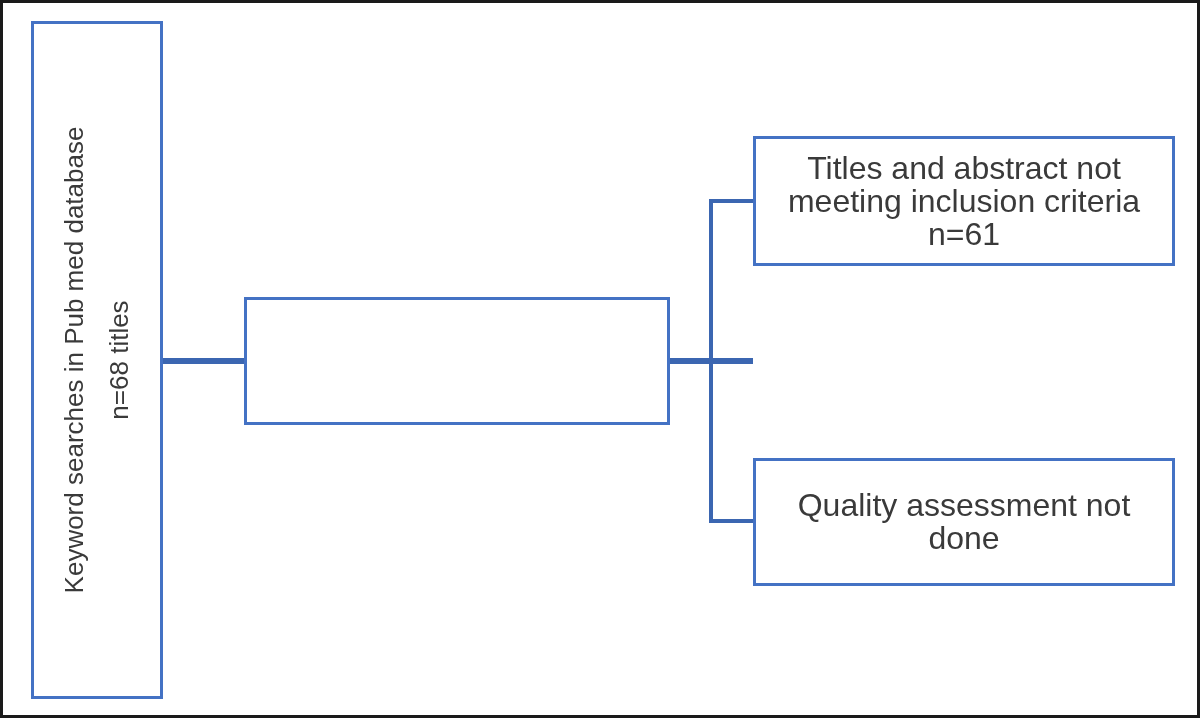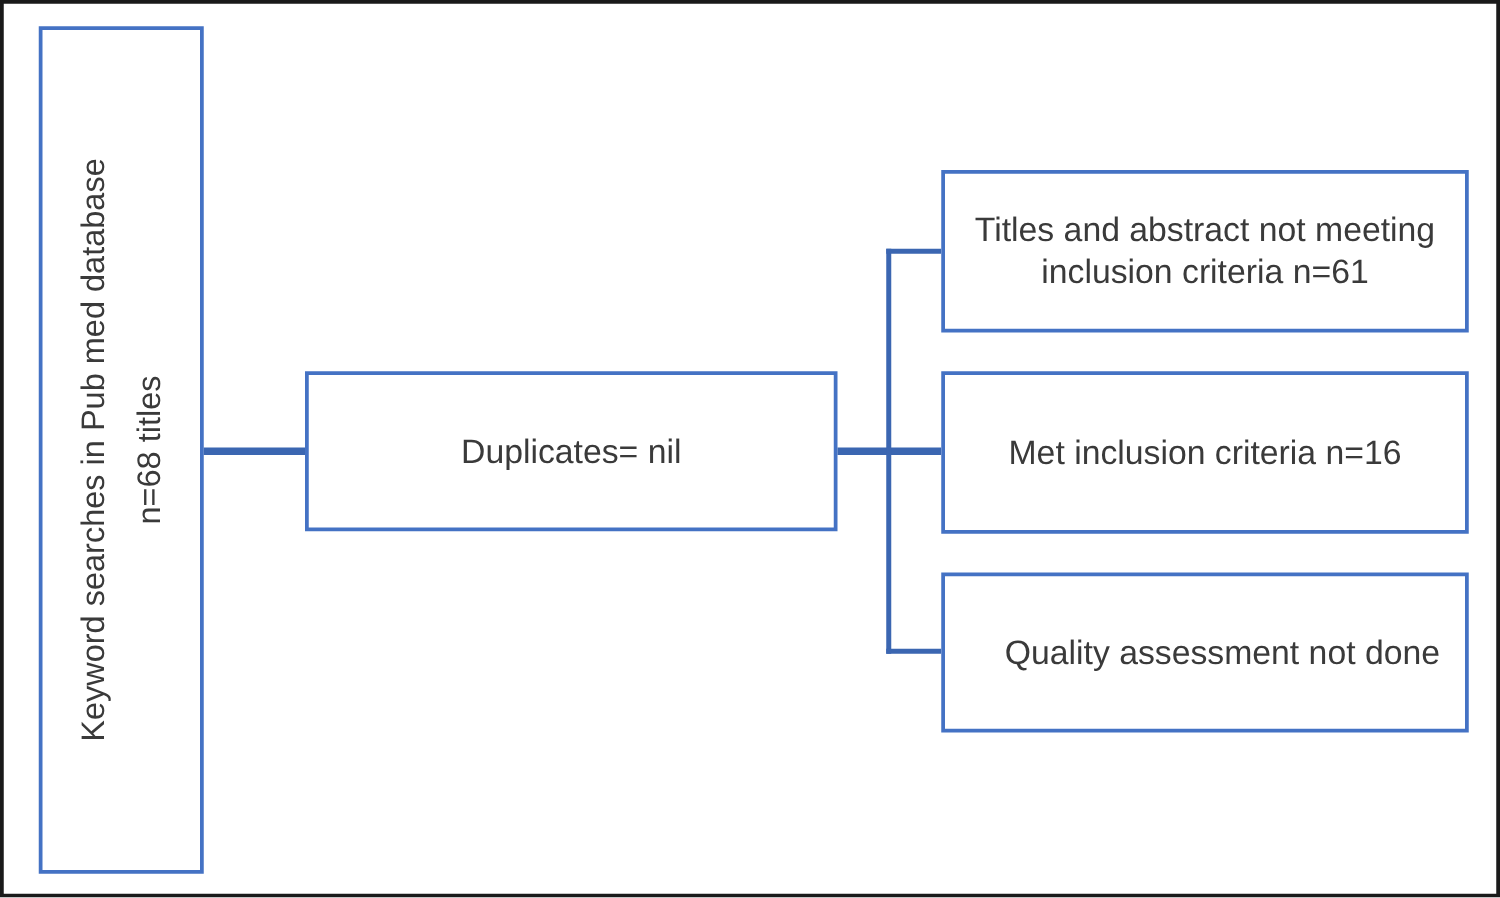--- a/index.html
+++ b/index.html
@@ -22,24 +22,24 @@
     border: 3px solid #4472C4;
     box-sizing: border-box;
     background: #ffffff;
     display: flex;
     align-items: center;
     justify-content: center;
     color: #3a3a3a;
     text-align: center;
   }
   .box-text {
-    font-size: 27px;
+    font-size: 32px;
     line-height: 33px;
     color: #3a3a3a;
-    padding: 0 20px;
+    padding: 0 8px;
   }
   .two-line .line { line-height: 44px; }
   #source-box { left: 28px; top: 18px; width: 132px; height: 678px; }
   #source-rotated {
     position: absolute;
     left: 50%;
     top: 50%;
     width: 660px;
     transform: translate(-50%, -50%) rotate(-90deg);
     text-align: center;
@@ -69,34 +69,30 @@
     <div id="source-rotated">
       <div class="line">Keyword searches in Pub med database</div>
       <div class="line">n=68 titles</div>
     </div>
   </div>
 
   <div class="conn" id="conn-left"></div>
 
   <div class="fbox" id="dedup-box">
     <div class="box-text two-line">
-      <div class="line">Duplicates= nil</div>
     </div>
   </div>
 
   <div class="conn" id="conn-mid"></div>
   <div class="conn" id="conn-vertical"></div>
   <div class="conn" id="conn-top-stub"></div>
   <div class="conn" id="conn-bottom-stub"></div>
 
   <div class="fbox" id="excluded-box">
     <div class="box-text">Titles and abstract not meeting inclusion criteria n=61</div>
   </div>
 
-  <div class="fbox" id="included-box">
-    <div class="box-text">Met inclusion criteria n=16</div>
-  </div>
 
   <div class="fbox" id="quality-box">
     <div class="box-text">Quality assessment not done</div>
   </div>
 
 </div>
 
 </body></html>

